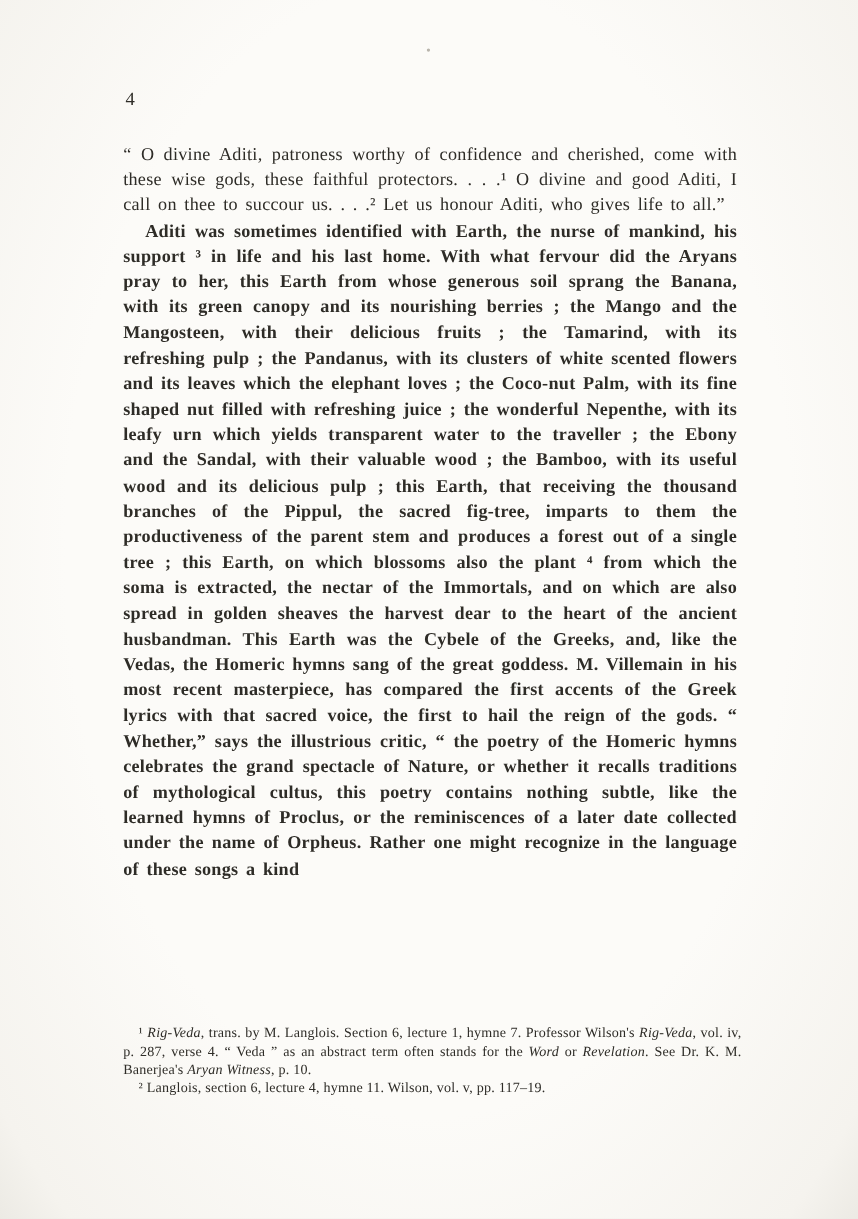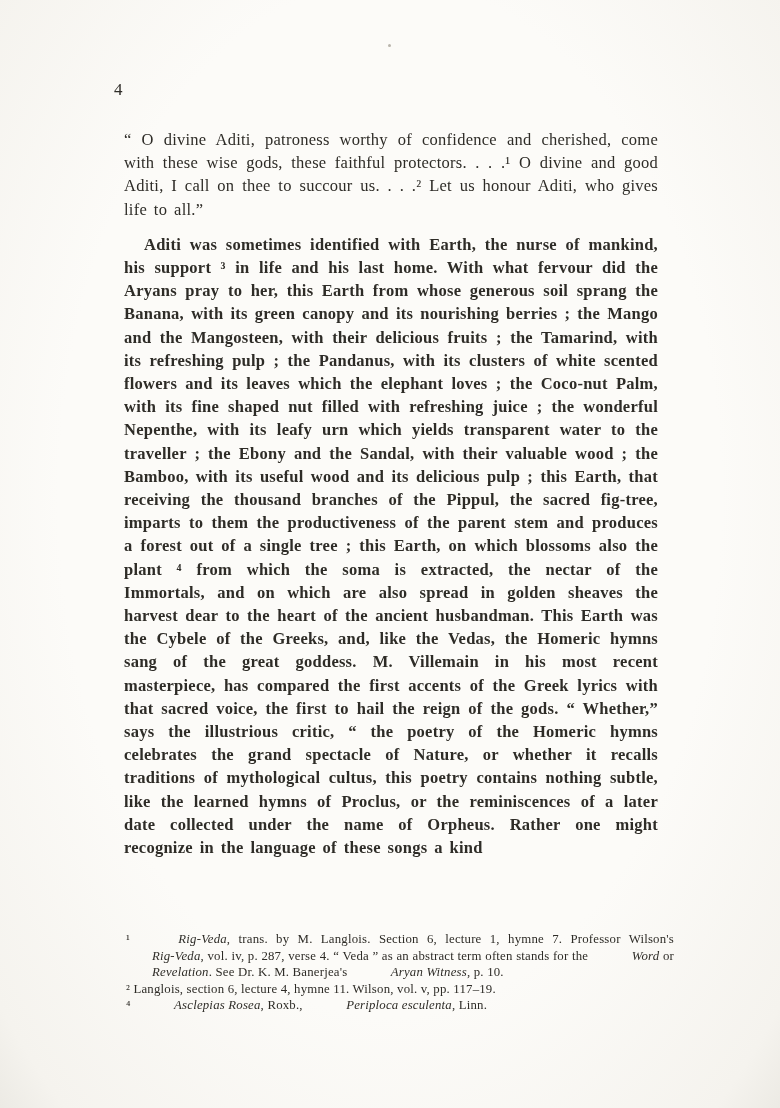--- a/index.html
+++ b/index.html
@@ -37,21 +37,21 @@
   }
   .page-title{
     text-align:center;
     font-size:17.5px;
     font-weight:bold;
     letter-spacing:1.6px;
     word-spacing:10px;
     padding-top:1px;
   }
   .body-text p{
-    margin:12px;
+    margin:0;
     text-align:justify;
     font-size:16.5px;
     line-height:23.2px;
     letter-spacing:0.25px;
     word-spacing:2.5px;
   }
   p.para-quote{ text-indent:0; }
   p.para-main{ text-indent:20px;font-weight:bold; }
   .footnotes{
     position:absolute;
@@ -60,21 +60,21 @@
     width:562px;
   }
   .footnotes p{
     margin:0;
     text-align:justify;
     font-size:12.8px;
     line-height:16.6px;
     letter-spacing:0.2px;
     text-indent:14px;
   }
-  .footnotes .it{ font-style:italic;margin-left:40px; }
+  .footnotes .it{ font-style:italic; }
   
   .speck{
     position:absolute;
     left:388px;
     top:44px;
     width:3px;
     height:3px;
     border-radius:50%;
     background:#b9b5ac;
   }
@@ -92,15 +92,14 @@
 
     <div class="body-text">
       <p class="para-quote">“ O divine Aditi, patroness worthy of confidence and cherished, come with these wise gods, these faithful protectors. . . .¹ O divine and good Aditi, I call on thee to succour us. . . .² Let us honour Aditi, who gives life to all.”</p>
       <p class="para-main">Aditi was sometimes identified with Earth, the nurse of mankind, his support ³ in life and his last home. With what fervour did the Aryans pray to her, this Earth from whose generous soil sprang the Banana, with its green canopy and its nourishing berries ; the Mango and the Mangosteen, with their delicious fruits ; the Tamarind, with its refreshing pulp ; the Pandanus, with its clusters of white scented flowers and its leaves which the elephant loves ; the Coco-nut Palm, with its fine shaped nut filled with refreshing juice ; the wonderful Nepenthe, with its leafy urn which yields transparent water to the traveller ; the Ebony and the Sandal, with their valuable wood ; the Bamboo, with its useful wood and its delicious pulp ; this Earth, that receiving the thousand branches of the Pippul, the sacred fig-tree, imparts to them the productiveness of the parent stem and produces a forest out of a single tree ; this Earth, on which blossoms also the plant ⁴ from which the soma is extracted, the nectar of the Immortals, and on which are also spread in golden sheaves the harvest dear to the heart of the ancient husbandman. This Earth was the Cybele of the Greeks, and, like the Vedas, the Homeric hymns sang of the great goddess.  M. Villemain in his most recent masterpiece, has compared the first accents of the Greek lyrics with that sacred voice, the first to hail the reign of the gods.  “ Whether,” says the illustrious critic, “ the poetry of the Homeric hymns celebrates the grand spectacle of Nature, or whether it recalls traditions of mythological cultus, this poetry contains nothing subtle, like the learned hymns of Proclus, or the reminiscences of a later date collected under the name of Orpheus.  Rather one might recognize in the language of these songs a kind</p>
     </div>
   </div>
 
   <div class="footnotes">
     <p><span>¹ </span><span class="it">Rig-Veda</span><span>, trans. by M. Langlois.  Section 6, lecture 1, hymne 7.  Professor Wilson's </span><span class="it">Rig-Veda</span><span>, vol. iv, p. 287, verse 4.  “ Veda ” as an abstract term often stands for the </span><span class="it">Word</span><span> or </span><span class="it">Revelation</span><span>.  See Dr. K. M. Banerjea's </span><span class="it">Aryan Witness</span><span>, p. 10.</span></p>
     <p><span>² Langlois, section 6, lecture 4, hymne 11.  Wilson, vol. v, pp. 117–19.</span></p>
-    <p><span>⁴ </span><span class="it">Asclepias Rosea</span><span>, Roxb., </span><span class="it">Periploca esculenta</span><span>, Linn.</span></p>
   </div>
 </div>
 
 </body></html>

